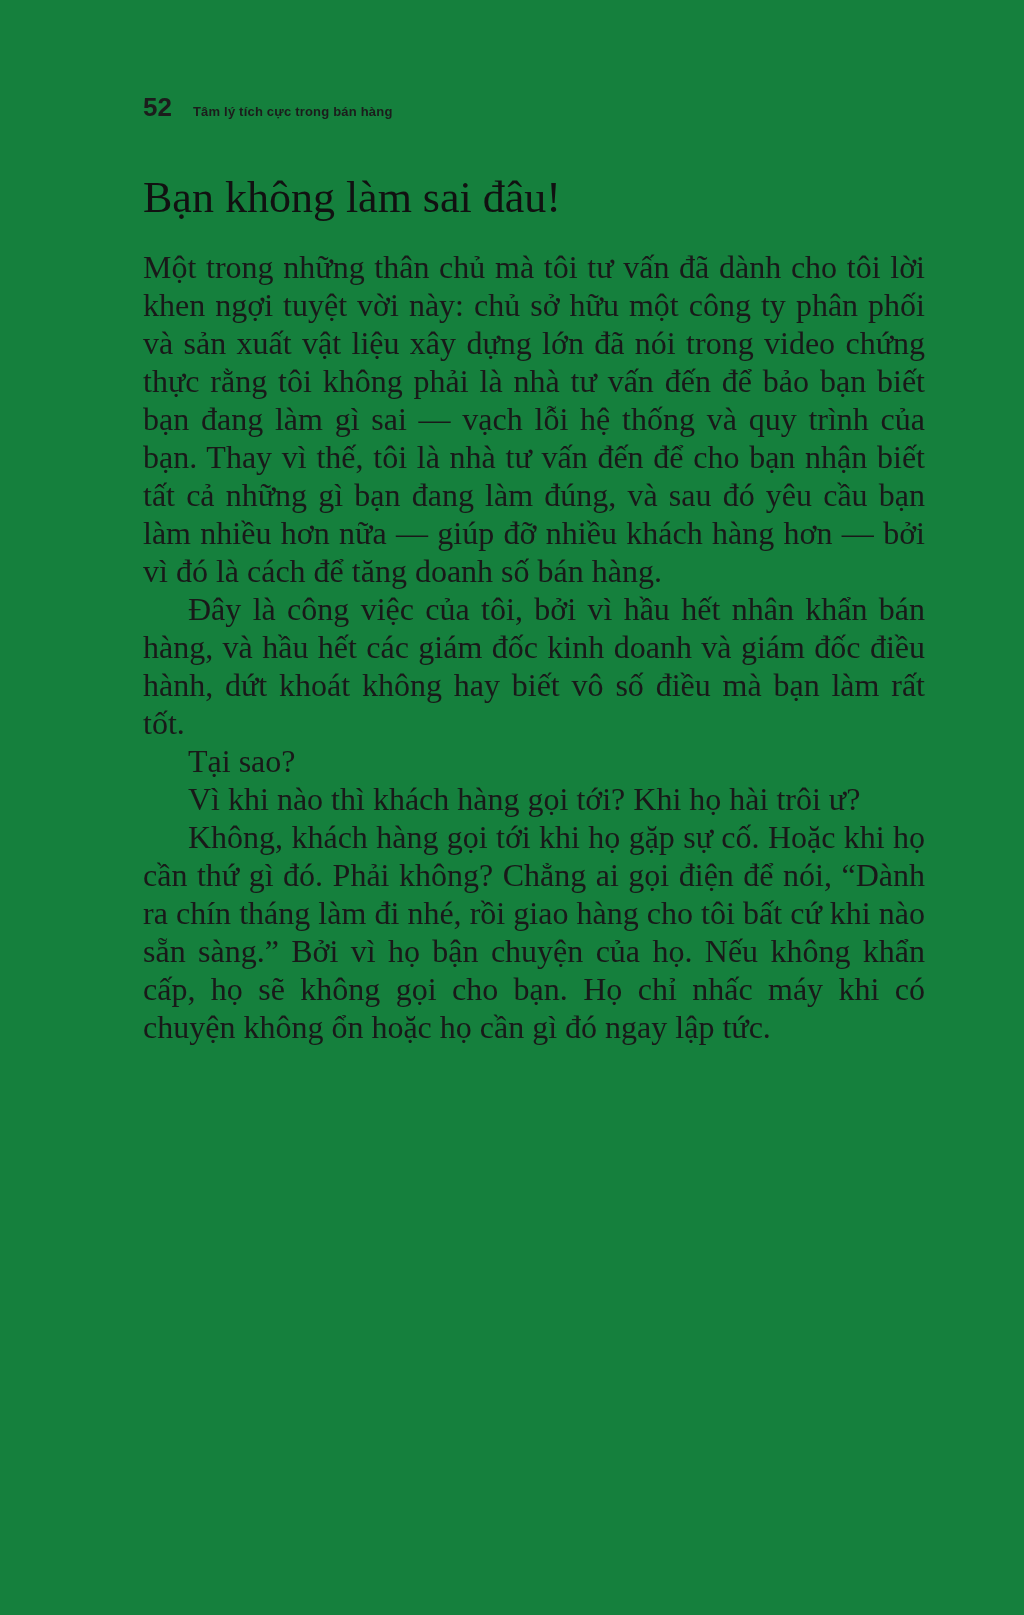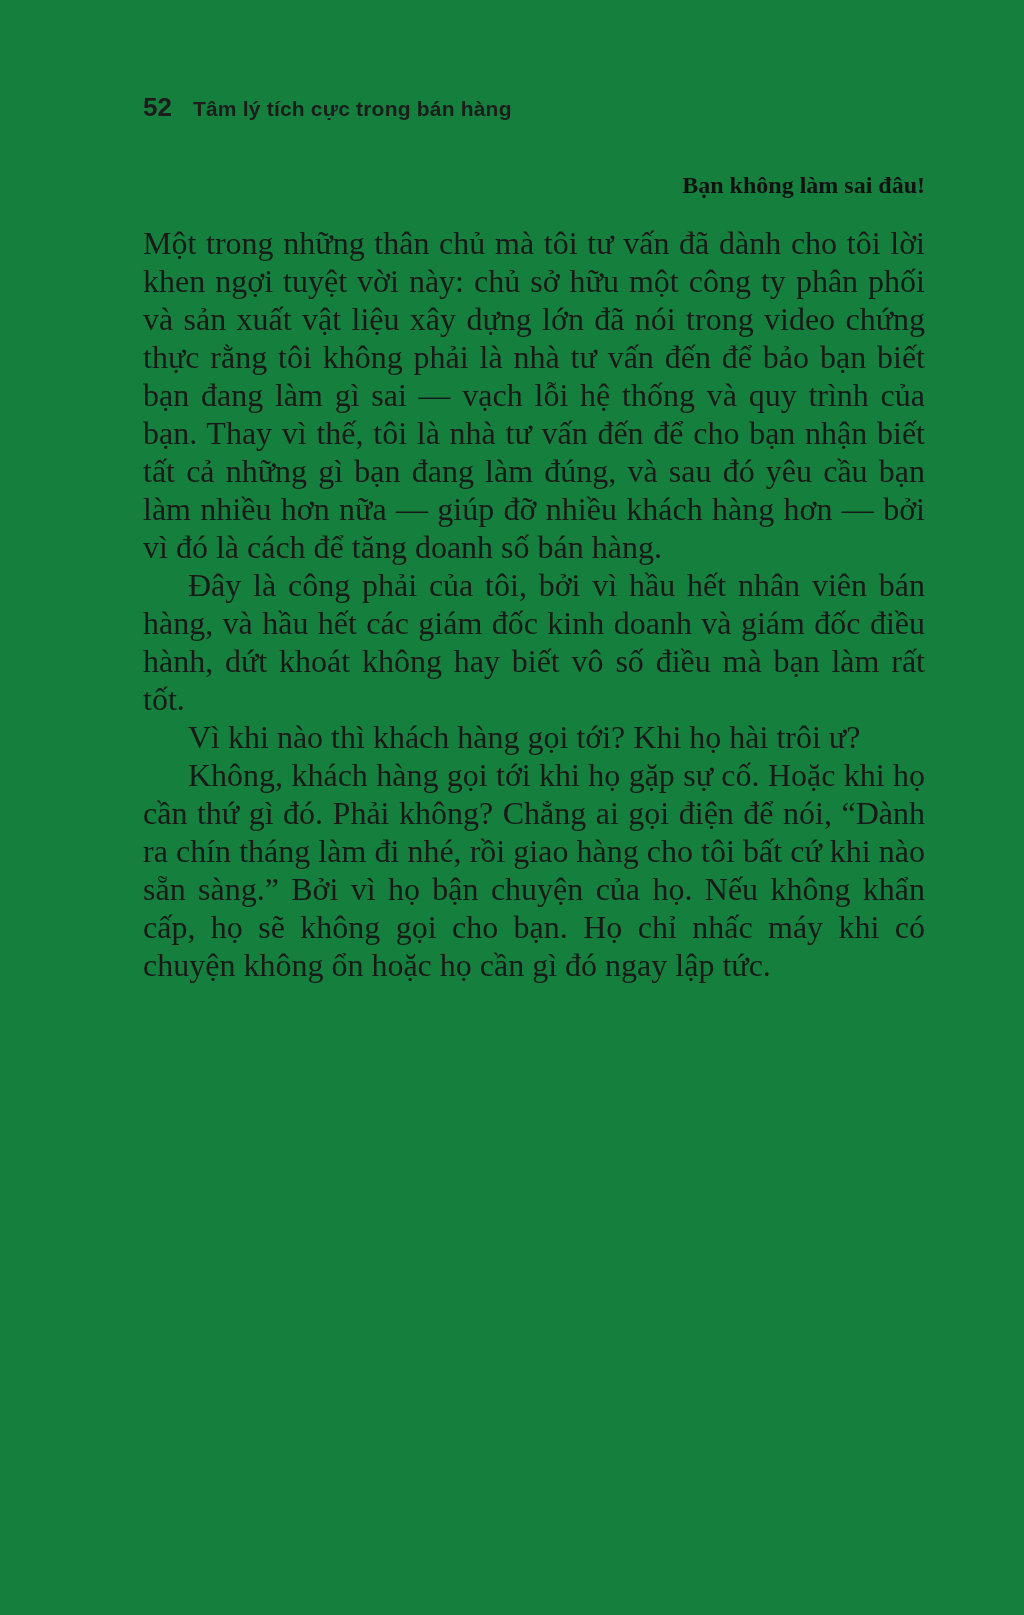--- a/index.html
+++ b/index.html
@@ -24,33 +24,32 @@
     gap: 21px;
     font-family: "Liberation Sans", sans-serif;
     color: #1c1c1c;
   }
   .page-number {
     font-size: 26px;
     font-weight: 700;
     letter-spacing: 0px;
   }
   .running-title {
-    font-size: 21px;
+    font-size: 13px;
     font-weight: 700;
     letter-spacing: 0.2px;
     text-align: right;
   }
   .section-heading {
     margin: 49px 0 0 0;
     font-family: "Liberation Serif", serif;
-    font-size: 24px;
-    font-weight: 700;
+    font-size: 44px;
+    font-weight: 400;
     color: #111111;
     letter-spacing: 0px;
-    text-align: right;
   }
   .body-text {
     margin-top: 25px;
     font-family: "Liberation Serif", serif;
     font-size: 32px;
     line-height: 38px;
     text-align: justify;
     color: #191919;
   }
   .body-text p {
@@ -72,18 +71,19 @@
 
   <div class="running-header">
     <span class="page-number">52</span>
     <span class="running-title">Tâm lý tích cực trong bán hàng</span>
   </div>
 
   <h1 class="section-heading">Bạn không làm sai đâu!</h1>
 
   <div class="body-text">
     <p class="para">Một trong những thân chủ mà tôi tư vấn đã dành cho tôi lời khen ngợi tuyệt vời này: chủ sở hữu một công ty phân phối và sản xuất vật liệu xây dựng lớn đã nói trong video chứng thực rằng tôi không phải là nhà tư vấn đến để bảo bạn biết bạn đang làm gì sai — vạch lỗi hệ thống và quy trình của bạn. Thay vì thế, tôi là nhà tư vấn đến để cho bạn nhận biết tất cả những gì bạn đang làm đúng, và sau đó yêu cầu bạn làm nhiều hơn nữa — giúp đỡ nhiều khách hàng hơn — bởi vì đó là cách để tăng doanh số bán hàng.</p>
-    <p class="para indent">Đây là công phải của tôi, bởi vì hầu hết nhân viên bán hàng, và hầu hết các giám đốc kinh doanh và giám đốc điều hành, dứt khoát không hay biết vô số điều mà bạn làm rất tốt.</p>
+    <p class="para indent">Đây là công việc của tôi, bởi vì hầu hết nhân khẩn bán hàng, và hầu hết các giám đốc kinh doanh và giám đốc điều hành, dứt khoát không hay biết vô số điều mà bạn làm rất tốt.</p>
+    <p class="para indent">Tại sao?</p>
     <p class="para indent">Vì khi nào thì khách hàng gọi tới? Khi họ hài trôi ư?</p>
     <p class="para indent">Không, khách hàng gọi tới khi họ gặp sự cố. Hoặc khi họ cần thứ gì đó. Phải không? Chẳng ai gọi điện để nói, “Dành ra chín tháng làm đi nhé, rồi giao hàng cho tôi bất cứ khi nào sẵn sàng.” Bởi vì họ bận chuyện của họ. Nếu không khẩn cấp, họ sẽ không gọi cho bạn. Họ chỉ nhấc máy khi có chuyện không ổn hoặc họ cần gì đó ngay lập tức.</p>
   </div>
 
 </div>
 
 </body></html>

